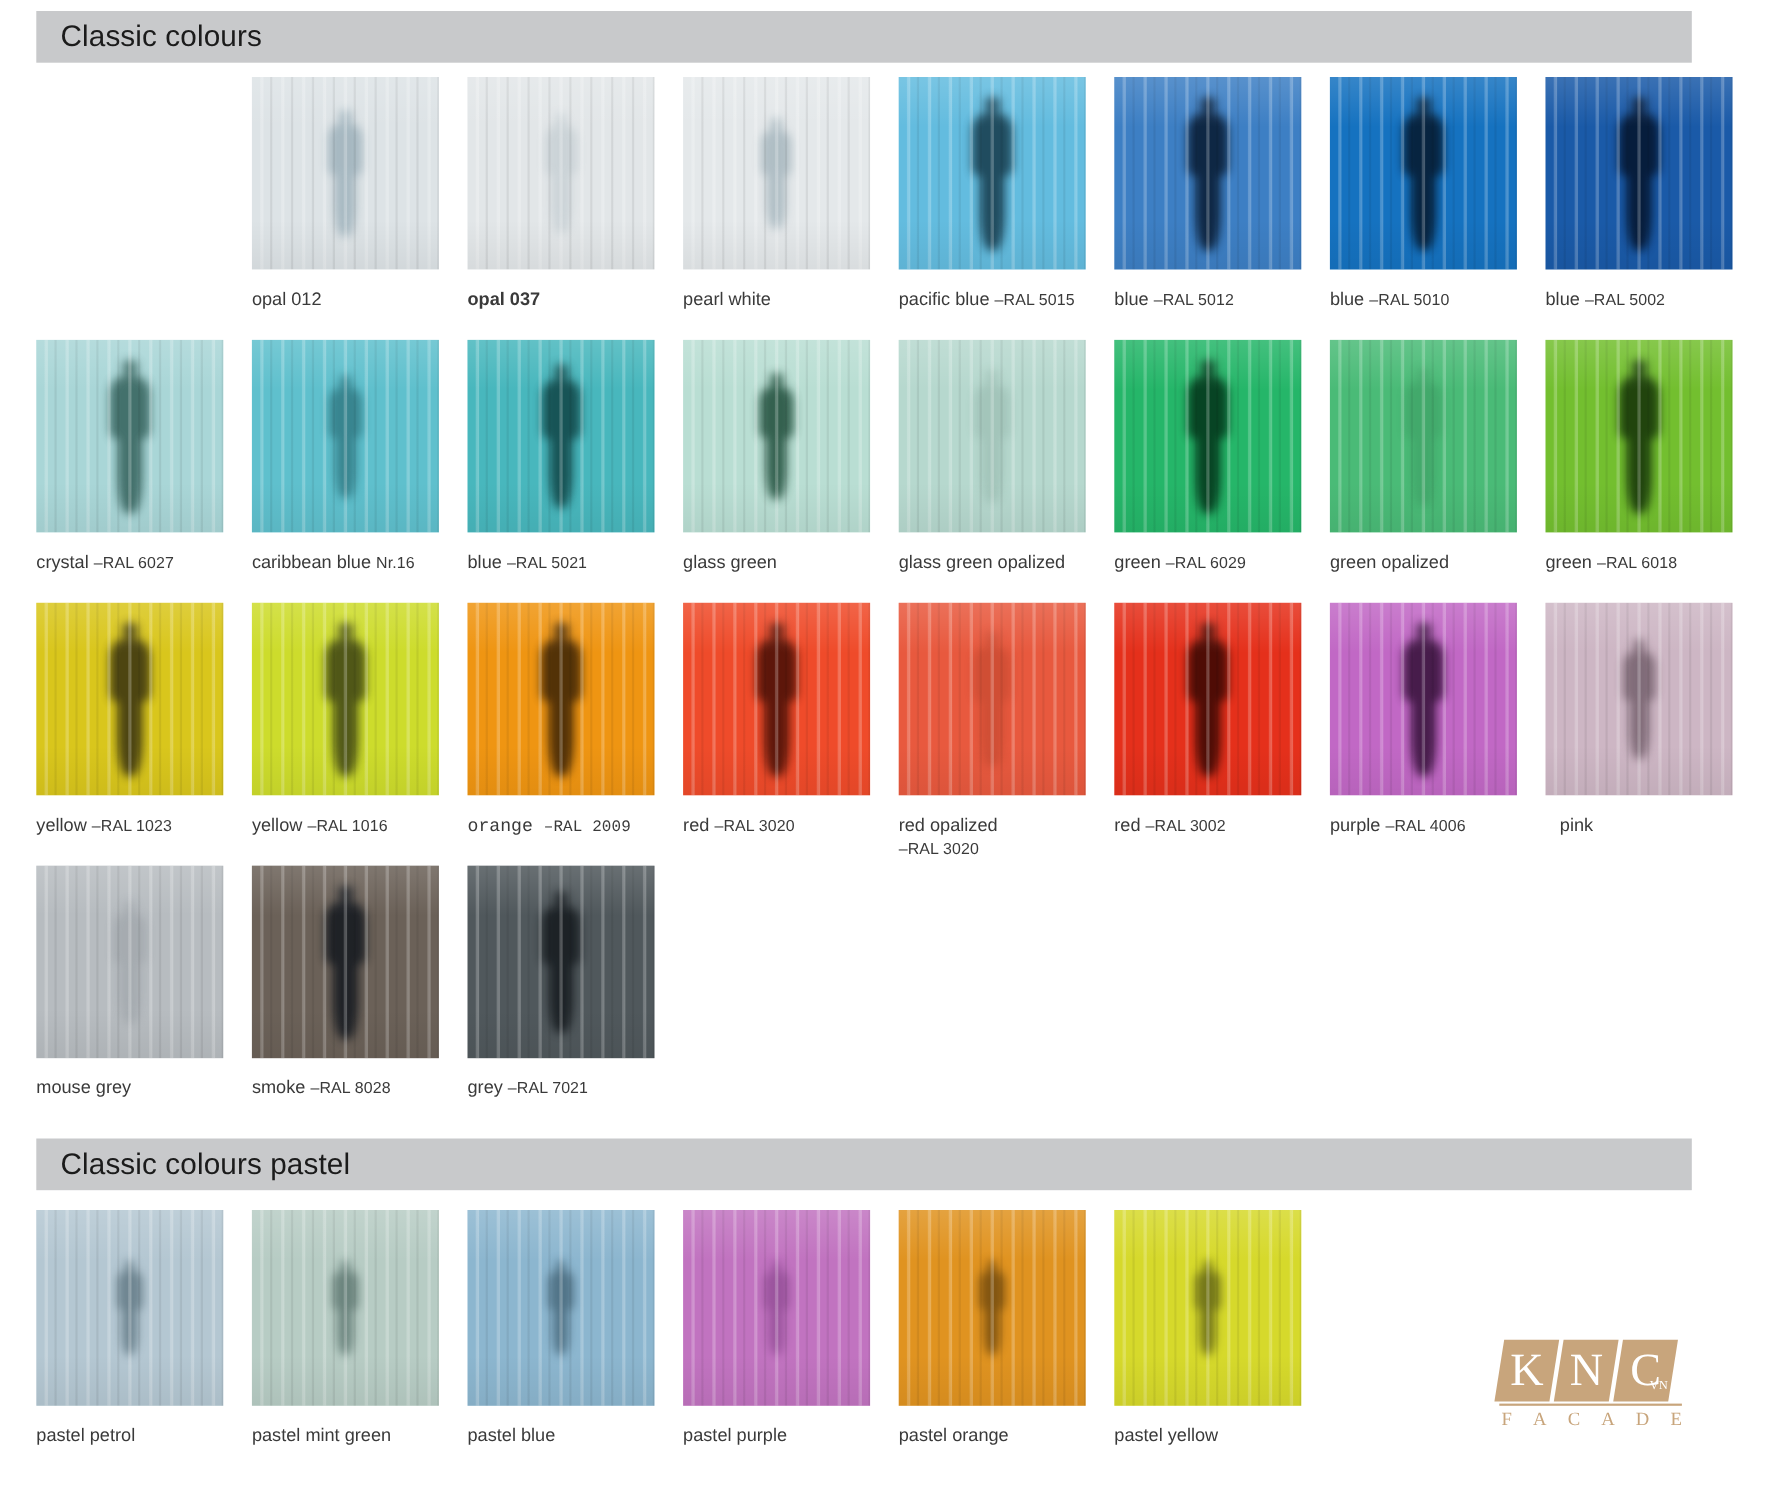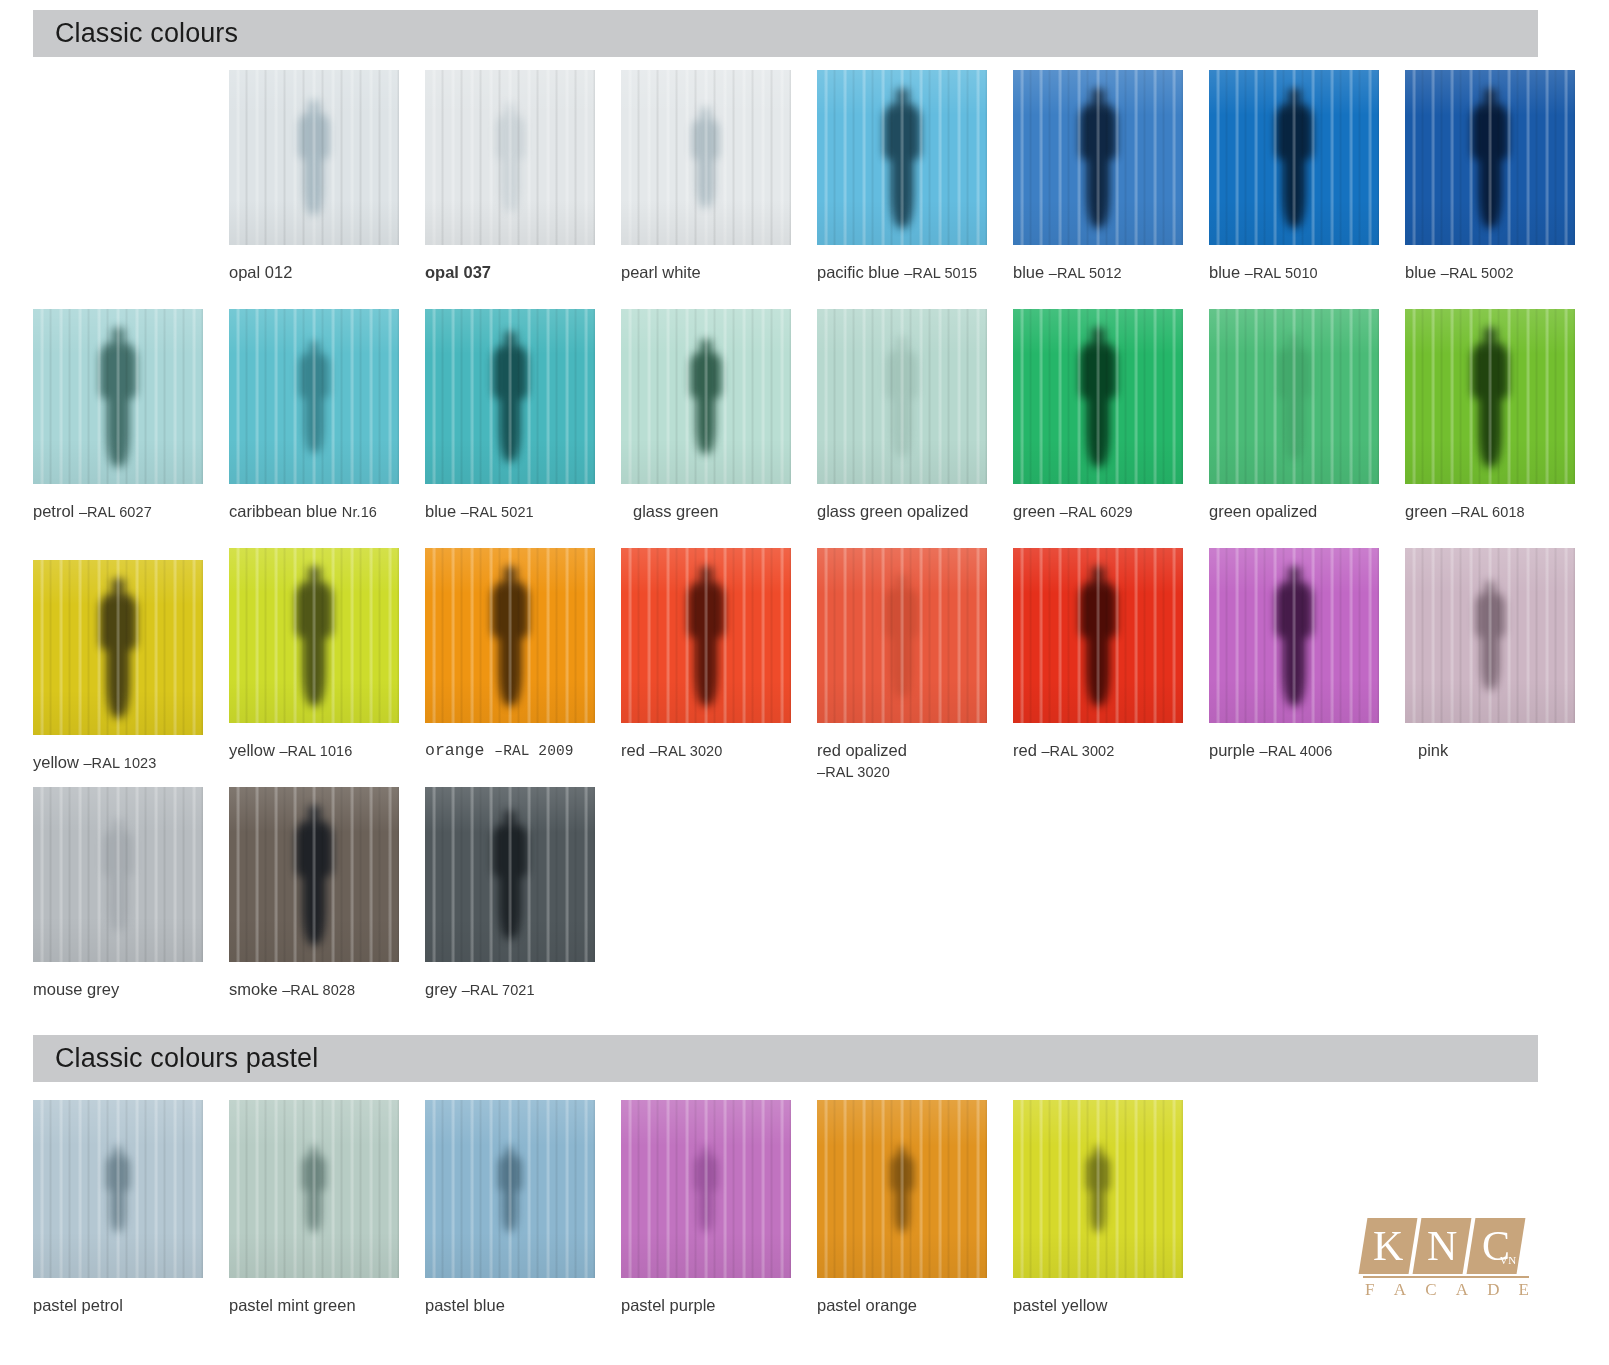--- a/index.html
+++ b/index.html
@@ -236,21 +236,21 @@
         <div class="cell" style="left: 0px; width: 170px;">
           <div class="swatch" style="width: 170px; height: 175px; background: rgb(169, 214, 215);">
             <div class="figure" style="width: 37.4px; height: 140px; top: 17.5px; opacity: 0.72;">
               <div class="head" style="width: 14.96px; height: 13.3px; top: 0px; background: rgb(29, 74, 67);"></div>
               <div class="body" style="width: 37.4px; height: 61.6px; top: 13.3px; background: rgb(29, 74, 67);"></div>
               <div class="legs" style="width: 23.188px; height: 70px; top: 70px; background: rgb(29, 74, 67);"></div>
             </div>
             <div class="stripes"></div>
             <div class="sheen"></div>
           </div>
-          <div class="label" style="top: 192px; left: 0px;"><span>petrol</span> <span class="ral">–RAL 6027</span></div>
+          <div class="label" style="top: 192px; left: 0px;"><span>crystal</span> <span class="ral">–RAL 6027</span></div>
         </div>
         <div class="cell" style="left: 196px; width: 170px;">
           <div class="swatch" style="width: 170px; height: 175px; background: rgb(95, 192, 205);">
             <div class="figure" style="width: 29.92px; height: 112px; top: 31.5px; opacity: 0.5;">
               <div class="head" style="width: 11.968px; height: 10.64px; top: 0px; background: rgb(18, 74, 82);"></div>
               <div class="body" style="width: 29.92px; height: 49.28px; top: 10.64px; background: rgb(18, 74, 82);"></div>
               <div class="legs" style="width: 18.5504px; height: 56px; top: 56px; background: rgb(18, 74, 82);"></div>
             </div>
             <div class="stripes"></div>
             <div class="sheen"></div>
@@ -272,21 +272,21 @@
         <div class="cell" style="left: 588px; width: 170px;">
           <div class="swatch" style="width: 170px; height: 175px; background: rgb(185, 222, 211);">
             <div class="figure" style="width: 30.668px; height: 114.8px; top: 30.1px; opacity: 0.8;">
               <div class="head" style="width: 12.2672px; height: 10.906px; top: 0px; background: rgb(19, 66, 47);"></div>
               <div class="body" style="width: 30.668px; height: 50.512px; top: 10.906px; background: rgb(19, 66, 47);"></div>
               <div class="legs" style="width: 19.0142px; height: 57.4px; top: 57.4px; background: rgb(19, 66, 47);"></div>
             </div>
             <div class="stripes"></div>
             <div class="sheen"></div>
           </div>
-          <div class="label" style="top: 192px; left: 12px;"><span>glass green</span></div>
+          <div class="label" style="top: 192px; left: 0px;"><span>glass green</span></div>
         </div>
         <div class="cell" style="left: 784px; width: 170px;">
           <div class="swatch" style="width: 170px; height: 175px; background: rgb(182, 216, 206);">
             <div class="figure" style="width: 32.164px; height: 120.4px; top: 27.3px; opacity: 0.2;">
               <div class="head" style="width: 12.8656px; height: 11.438px; top: 0px; background: rgb(91, 125, 112);"></div>
               <div class="body" style="width: 32.164px; height: 52.976px; top: 11.438px; background: rgb(91, 125, 112);"></div>
               <div class="legs" style="width: 19.9417px; height: 60.2px; top: 60.2px; background: rgb(91, 125, 112);"></div>
             </div>
             <div class="stripes"></div>
             <div class="sheen"></div>
@@ -324,21 +324,21 @@
               <div class="body" style="width: 37.4px; height: 61.6px; top: 13.3px; background: rgb(22, 52, 10);"></div>
               <div class="legs" style="width: 23.188px; height: 70px; top: 70px; background: rgb(22, 52, 10);"></div>
             </div>
             <div class="stripes"></div>
             <div class="sheen"></div>
           </div>
           <div class="label" style="top: 192px; left: 0px;"><span>green</span> <span class="ral">–RAL 6018</span></div>
         </div>
       </div>
       <div class="row" style="top: 478px; width: 1505px; height: 239px;">
-        <div class="cell" style="left: 0px; width: 170px; margin-top: 12px;">
+        <div class="cell" style="left: 0px; width: 170px;">
           <div class="swatch" style="width: 170px; height: 175px; background: rgb(217, 198, 28);">
             <div class="figure" style="width: 37.4px; height: 140px; top: 17.5px; opacity: 0.8;">
               <div class="head" style="width: 14.96px; height: 13.3px; top: 0px; background: rgb(42, 37, 16);"></div>
               <div class="body" style="width: 37.4px; height: 61.6px; top: 13.3px; background: rgb(42, 37, 16);"></div>
               <div class="legs" style="width: 23.188px; height: 70px; top: 70px; background: rgb(42, 37, 16);"></div>
             </div>
             <div class="stripes"></div>
             <div class="sheen"></div>
           </div>
           <div class="label" style="top: 192px; left: 0px;"><span>yellow</span> <span class="ral">–RAL 1023</span></div>

